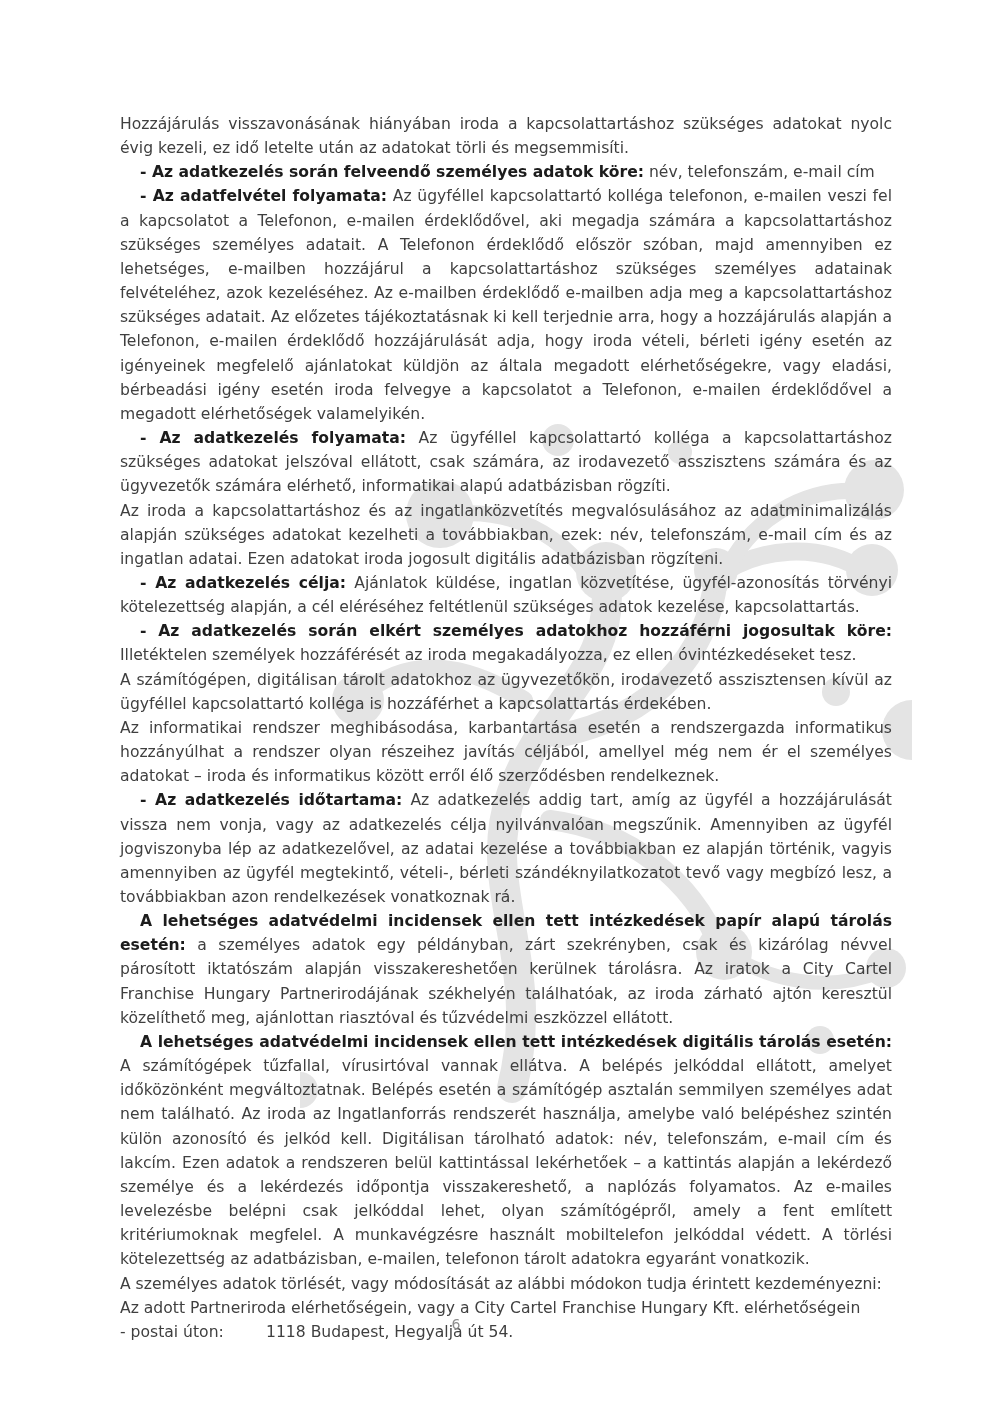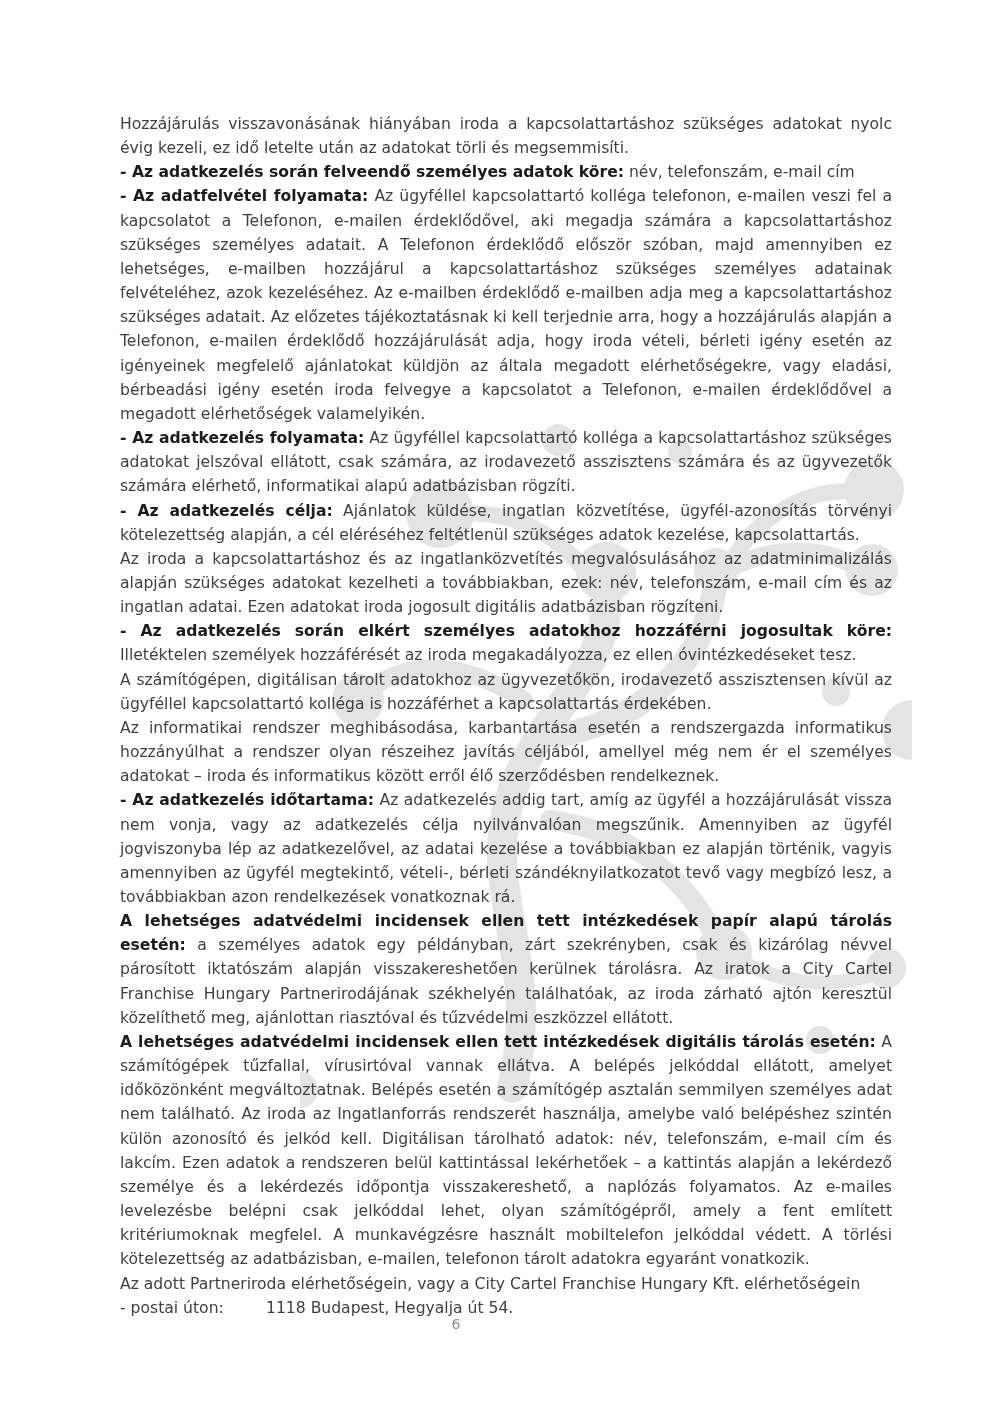--- a/index.html
+++ b/index.html
@@ -28,21 +28,21 @@
     z-index: 1;
     color: var(--body-color, #3f3f3f);
     font-size: 15.6px;
     line-height: 24.15px;
   }
   .para {
     text-align: justify;
     text-justify: inter-word;
   }
   .seg { color: var(--body-color, #3f3f3f); font-weight: 400; }
-  .seg.bold { color: var(--bold-color, #1c1c1c); font-weight: 700; }
+  .seg.bold { color: var(--bold-color, #1c1c1c); font-weight: 700; margin-left: 20px; }
   .contact { text-align: left; }
   .contact-label { display: inline-block; width: 146px; }
   .contact-value { display: inline-block; }
   .page-number {
     position: absolute;
     left: 0; right: 0;
     top: 1316px;
     text-align: center;
     z-index: 1;
     color: var(--pagenum-color, #8e8e8e);
@@ -82,26 +82,27 @@
       <circle cx="258" cy="40" r="16"></circle>
       <circle cx="380" cy="52" r="12"></circle>
     </g>
   </svg>
 
   <div class="content">
       <div class="para"><span class="seg">Hozzájárulás visszavonásának hiányában iroda a kapcsolattartáshoz szükséges adatokat nyolc évig kezeli, ez idő letelte után az adatokat törli és megsemmisíti.</span></div>
       <div class="para"><span class="seg bold">- Az adatkezelés során felveendő személyes adatok köre:</span><span class="seg"> név, telefonszám, e-mail cím</span></div>
       <div class="para"><span class="seg bold">- Az adatfelvétel folyamata:</span><span class="seg"> Az ügyféllel kapcsolattartó kolléga telefonon, e-mailen veszi fel a kapcsolatot a Telefonon, e-mailen érdeklődővel, aki megadja számára a kapcsolattartáshoz szükséges személyes adatait. A Telefonon érdeklődő először szóban, majd amennyiben ez lehetséges, e-mailben hozzájárul a kapcsolattartáshoz szükséges személyes adatainak felvételéhez, azok kezeléséhez. Az e-mailben érdeklődő e-mailben adja meg a kapcsolattartáshoz szükséges adatait. Az előzetes tájékoztatásnak ki kell terjednie arra, hogy a hozzájárulás alapján a Telefonon, e-mailen érdeklődő hozzájárulását adja, hogy iroda vételi, bérleti igény esetén az igényeinek megfelelő ajánlatokat küldjön az általa megadott elérhetőségekre, vagy eladási, bérbeadási igény esetén iroda felvegye a kapcsolatot a Telefonon, e-mailen érdeklődővel a megadott elérhetőségek valamelyikén.</span></div>
       <div class="para"><span class="seg bold">- Az adatkezelés folyamata:</span><span class="seg"> Az ügyféllel kapcsolattartó kolléga a kapcsolattartáshoz szükséges adatokat jelszóval ellátott, csak számára, az irodavezető asszisztens számára és az ügyvezetők számára elérhető, informatikai alapú adatbázisban rögzíti.</span></div>
+      <div class="para"><span class="seg">Az iroda a kapcsolattartáshoz és az ingatlanközvetítés megvalósulásához az adatminimalizálás alapján szükséges adatokat kezelheti a továbbiakban, ezek: név, telefonszám, e-mail cím és az ingatlan adatai. Ezen adatokat iroda jogosult digitális adatbázisban rögzíteni.</span></div>
       <div class="para"><span class="seg bold">- Az adatkezelés célja:</span><span class="seg"> Ajánlatok küldése, ingatlan közvetítése, ügyfél-azonosítás törvényi kötelezettség alapján, a cél eléréséhez feltétlenül szükséges adatok kezelése, kapcsolattartás.</span></div>
-      <div class="para"><span class="seg">Az iroda a kapcsolattartáshoz és az ingatlanközvetítés megvalósulásához az adatminimalizálás alapján szükséges adatokat kezelheti a továbbiakban, ezek: név, telefonszám, e-mail cím és az ingatlan adatai. Ezen adatokat iroda jogosult digitális adatbázisban rögzíteni.</span></div>
       <div class="para"><span class="seg bold">- Az adatkezelés során elkért személyes adatokhoz hozzáférni jogosultak köre:</span><span class="seg"> Illetéktelen személyek hozzáférését az iroda megakadályozza, ez ellen óvintézkedéseket tesz.</span></div>
       <div class="para"><span class="seg">A számítógépen, digitálisan tárolt adatokhoz az ügyvezetőkön, irodavezető asszisztensen kívül az ügyféllel kapcsolattartó kolléga is hozzáférhet a kapcsolattartás érdekében.</span></div>
       <div class="para"><span class="seg">Az informatikai rendszer meghibásodása, karbantartása esetén a rendszergazda informatikus hozzányúlhat a rendszer olyan részeihez javítás céljából, amellyel még nem ér el személyes adatokat – iroda és informatikus között erről élő szerződésben rendelkeznek.</span></div>
       <div class="para"><span class="seg bold">- Az adatkezelés időtartama:</span><span class="seg"> Az adatkezelés addig tart, amíg az ügyfél a hozzájárulását vissza nem vonja, vagy az adatkezelés célja nyilvánvalóan megszűnik. Amennyiben az ügyfél jogviszonyba lép az adatkezelővel, az adatai kezelése a továbbiakban ez alapján történik, vagyis amennyiben az ügyfél megtekintő, vételi-, bérleti szándéknyilatkozatot tevő vagy megbízó lesz, a továbbiakban azon rendelkezések vonatkoznak rá.</span></div>
       <div class="para"><span class="seg bold">A lehetséges adatvédelmi incidensek ellen tett intézkedések papír alapú tárolás esetén:</span><span class="seg"> a személyes adatok egy példányban, zárt szekrényben, csak és kizárólag névvel párosított iktatószám alapján visszakereshetően kerülnek tárolásra. Az iratok a City Cartel Franchise Hungary Partnerirodájának székhelyén találhatóak, az iroda zárható ajtón keresztül közelíthető meg, ajánlottan riasztóval és tűzvédelmi eszközzel ellátott.</span></div>
       <div class="para"><span class="seg bold">A lehetséges adatvédelmi incidensek ellen tett intézkedések digitális tárolás esetén:</span><span class="seg"> A számítógépek tűzfallal, vírusirtóval vannak ellátva. A belépés jelkóddal ellátott, amelyet időközönként megváltoztatnak. Belépés esetén a számítógép asztalán semmilyen személyes adat nem található. Az iroda az Ingatlanforrás rendszerét használja, amelybe való belépéshez szintén külön azonosító és jelkód kell. Digitálisan tárolható adatok: név, telefonszám, e-mail cím és lakcím. Ezen adatok a rendszeren belül kattintással lekérhetőek – a kattintás alapján a lekérdező személye és a lekérdezés időpontja visszakereshető, a naplózás folyamatos. Az e-mailes levelezésbe belépni csak jelkóddal lehet, olyan számítógépről, amely a fent említett kritériumoknak megfelel. A munkavégzésre használt mobiltelefon jelkóddal védett. A törlési kötelezettség az adatbázisban, e-mailen, telefonon tárolt adatokra egyaránt vonatkozik.</span></div>
+      <div class="para"><span class="seg">A személyes adatok törlését, vagy módosítását az alábbi módokon tudja érintett kezdeményezni:</span></div>
       <div class="para"><span class="seg">Az adott Partneriroda elérhetőségein, vagy a City Cartel Franchise Hungary Kft. elérhetőségein</span></div>
       <div class="contact"><span class="contact-label">- postai úton:</span><span class="contact-value">1118 Budapest, Hegyalja út 54.</span></div>
     </div>
 
   <div class="page-number">6</div>
 </div>
 
 </body></html>

